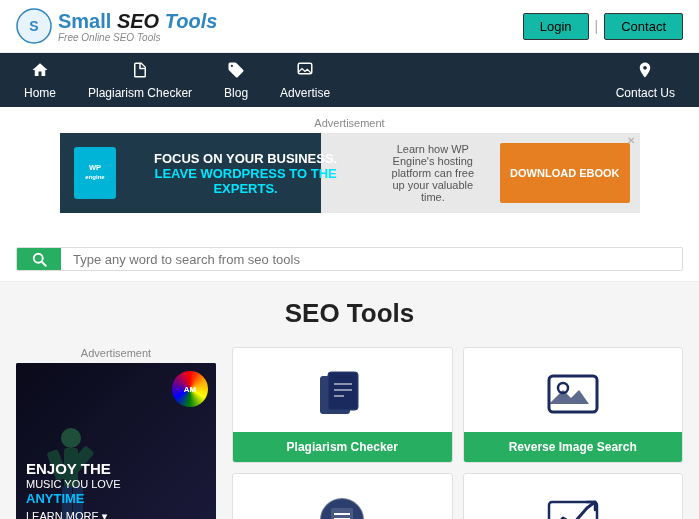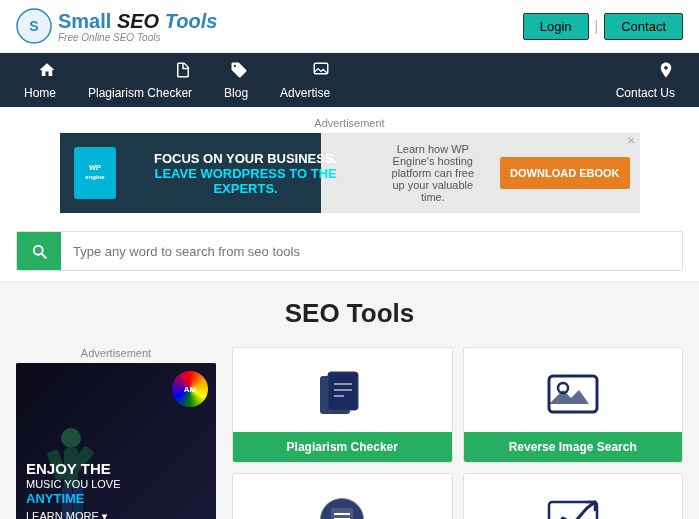--- a/index.html
+++ b/index.html
@@ -63,21 +63,21 @@
     .navbar {
       background: #1c2d3e;
       display: flex;
       align-items: center;
       padding: 0 8px;
       height: 54px;
     }
     .nav-item {
       display: flex;
       flex-direction: column;
-      align-items: flex-end;
+      align-items: center;
       color: #fff;
       font-size: 12px;
       padding: 6px 16px;
       cursor: pointer;
       text-decoration: none;
       gap: 3px;
     }
     .nav-item .nav-icon {
       font-size: 16px;
       color: #fff;
@@ -125,21 +125,20 @@
       color: #fff;
       font-weight: bold;
       flex-direction: column;
     }
     .ad-text-block { color: #fff; }
     .ad-text-block .focus { font-size: 13px; font-weight: bold; color: #fff; }
     .ad-text-block .leave { font-size: 13px; font-weight: bold; color: #00e5ff; }
     .ad-banner-right {
       width: 260px;
       display: flex;
-      align-items: center;
       padding: 0 10px;
       gap: 24px;
     }
     .ad-right-text { font-size: 11px; color: #555; flex: 1; }
     .download-btn {
       background: #e67e22;
       color: #fff;
       border: none;
       padding: 10px 10px;
       font-size: 11px;
@@ -162,21 +161,22 @@
       background: #fff;
       padding: 12px 16px 10px 16px;
       border-bottom: 1px solid #eee;
     }
     .search-bar {
       display: flex;
       align-items: center;
       border: 1.5px solid #ddd;
       border-radius: 2px;
       overflow: hidden;
-      height: 40px;
+      height: 24px;
+      margin-top: 16px;
     }
     .search-btn {
       background: #27ae60;
       border: none;
       width: 44px;
       height: 100%;
       display: flex;
       align-items: center;
       justify-content: center;
       cursor: pointer;

